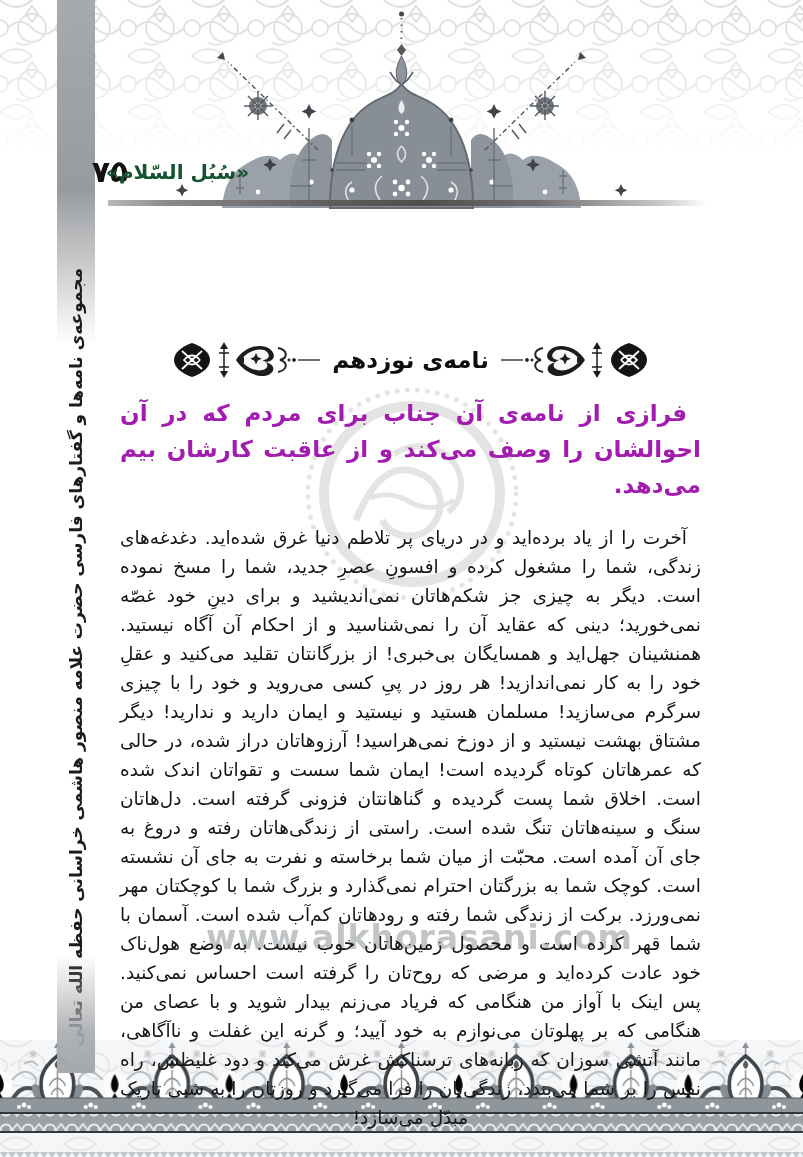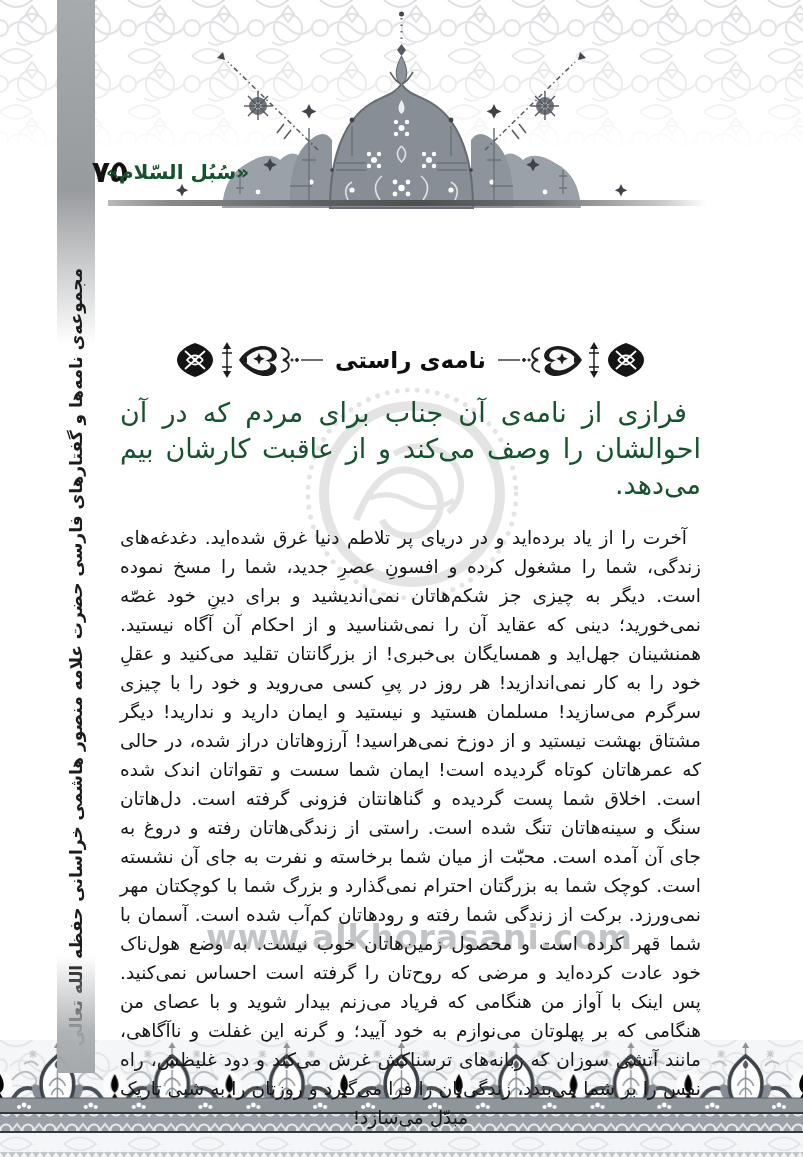--- a/index.html
+++ b/index.html
@@ -28,21 +28,21 @@
   .seal-wm { position:absolute; left:298px; top:380px; z-index:2; opacity:.10; }
   .url-wm { position:absolute; left:206px; top:918px; z-index:2;
              font-size:33px; font-weight:bold; letter-spacing:1px; color:#c2c5c7; }
 
   
   .content { position:absolute; left:120px; top:336px; width:581px; z-index:4; direction:rtl; }
   .heading-row { display:flex; align-items:center; justify-content:center; gap:12px; height:48px; }
   .letter-heading { font-size:23px; font-weight:bold; color:#0e0e0e; white-space:nowrap; }
   .heading-orn { flex:0 0 auto; }
   .heading-orn.flip { transform:scaleX(-1); }
-  .letter-subtitle { margin-top:11px; font-size:27px; font-weight:normal; color:#14532d;
+  .letter-subtitle { margin-top:11px; font-size:23px; font-weight:bold; color:#a21caf;
              line-height:36px; text-align:justify; text-align-last:right; text-indent:14px; }
   .letter-body { margin-top:20px; font-size:18.5px; color:#161616; line-height:29px;
              text-align:justify; text-align-last:center; text-indent:14px; }
 
   
   .bar-bottom { position:absolute; left:57px; top:955px; width:38px; height:118px; z-index:3;
              background:linear-gradient(to bottom, rgba(168,171,174,0) 0%, rgba(168,171,174,.9) 65%, #a6a9ac 100%); }
   .bottom-orn { position:absolute; left:0; top:1040px; z-index:2; }
 </style>
 </head>
@@ -230,21 +230,21 @@
             <path d="M96,40 l4,-7 h-8 Z"></path>
         </g>
         <path d="M128,5 C139,9 146,15 146,22 C146,29 139,35 128,39 C117,35 110,29 110,22 C110,15 117,9 128,5 Z" fill="#141414"></path>
         <g stroke="#ffffff" stroke-width="1.8" fill="none">
           <line x1="118" y1="13" x2="138" y2="31"></line>
             <line x1="138" y1="13" x2="118" y2="31"></line>
           <path d="M120,22 q8,-9 16,0 q-8,9 -16,0"></path>
         </g>
         <circle cx="128" cy="22" r="2.2" fill="#ffffff"></circle>
       </svg>
-      <div class="letter-heading">نامه‌ی راستی</div>
+      <div class="letter-heading">نامه‌ی نوزدهم</div>
       <svg class="heading-orn flip" width="150" height="44" viewBox="0 0 150 44">
         <g stroke="#222222" fill="none">
           <line x1="0" y1="22" x2="22" y2="22" stroke-width="1.3"></line>
           <circle cx="26" cy="22" r="1.4" fill="#222"></circle>
             <circle cx="31" cy="22" r="1.1" fill="#222"></circle>
           <path d="M42,10 C32,12 32,20 40,22 C32,24 32,32 42,34" stroke-width="2"></path>
         </g>
         <path d="M84,22 C76,8 57,4 49,12 C43,18 47,24 55,24 C46,26 44,32 50,36 C59,42 77,34 84,22 Z" fill="#1c1c1c"></path>
         <path d="M79,22 C72,12 58,9 53,14 C49,18 52,22 58,22 C52,24 51,29 55,31 C62,35 74,30 79,22 Z" fill="#f7f7f7"></path>
         <g fill="#1c1c1c">

